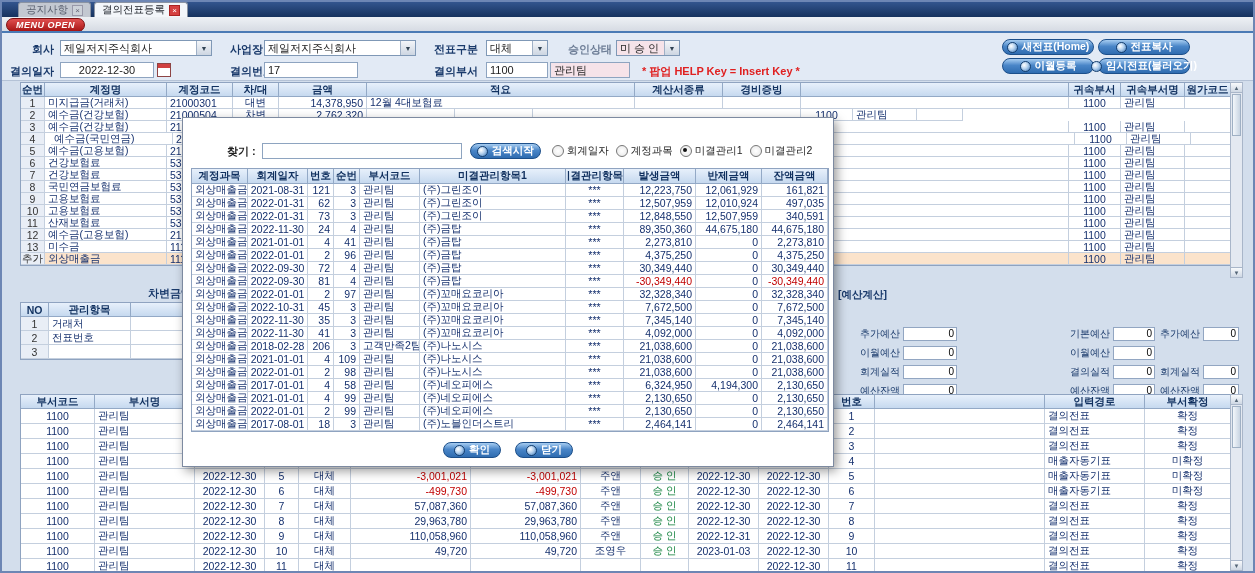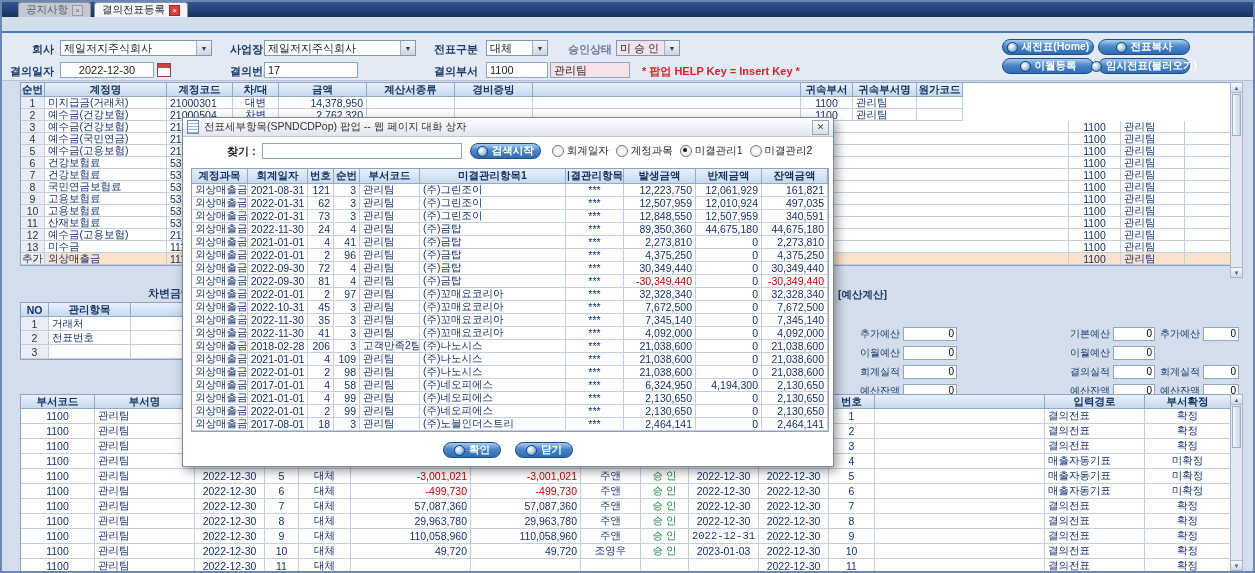--- a/index.html
+++ b/index.html
@@ -72,20 +72,23 @@
   <div class="titlebar">
     <div class="tab inactive">
       <span>공지사항</span>
       <span class="tabx gray">×</span>
     </div>
     <div class="tab active">
       <span>결의전표등록</span>
       <span class="tabx red">×</span>
     </div>
   </div>
+  <div class="menustrip">
+    <span class="badge">MENU OPEN</span>
+  </div>
 
   <div class="formarea">
     <span class="lbl" style="left:30px;top:9px">회사</span>
     <div class="sel" style="left:58px;top:7px;width:152px">
       <span>제일저지주식회사</span>
         <span class="arr">▼</span>
     </div>
     <span class="lbl" style="left:228px;top:9px">사업장</span>
     <div class="sel" style="left:262px;top:7px;width:152px">
       <span>제일저지주식회사</span>
@@ -130,33 +133,35 @@
       </button>
   </div>
 
   <div id="mainGrid" class="grid" style="left:18px;top:80px;width:1210px">
       <div class="gr gh" style="height: 14px;">
         <div class="gc c" style="min-width: 24px; width: 24px;">순번</div>
         <div class="gc" style="min-width: 122px; width: 122px;">계정명</div>
         <div class="gc" style="min-width: 66px; width: 66px;">계정코드</div>
         <div class="gc c" style="min-width: 46px; width: 46px;">차/대</div>
         <div class="gc r" style="min-width: 88px; width: 88px;">금액</div>
+        <div class="gc" style="min-width: 268px; width: 268px;">적요</div>
         <div class="gc" style="min-width: 88px; width: 88px;">계산서종류</div>
         <div class="gc" style="min-width: 78px; width: 78px;">경비증빙</div>
         <div class="gc" style="min-width: 268px; width: 268px;"></div>
         <div class="gc c" style="min-width: 52px; width: 52px;">귀속부서</div>
         <div class="gc" style="min-width: 64px; width: 64px;">귀속부서명</div>
         <div class="gc" style="min-width: 46px; width: 46px;">원가코드</div>
       </div>
       <div class="gr" style="height: 12px;">
         <div class="gc c rowno" style="min-width: 24px; width: 24px;">1</div>
         <div class="gc" style="min-width: 122px; width: 122px;">미지급금(거래처)</div>
         <div class="gc" style="min-width: 66px; width: 66px;">21000301</div>
         <div class="gc c" style="min-width: 46px; width: 46px;">대변</div>
         <div class="gc r" style="min-width: 88px; width: 88px;">14,378,950</div>
+        <div class="gc" style="min-width: 268px; width: 268px;">12월 4대보험료</div>
         <div class="gc" style="min-width: 88px; width: 88px;"></div>
         <div class="gc" style="min-width: 78px; width: 78px;"></div>
         <div class="gc" style="min-width: 268px; width: 268px;"></div>
         <div class="gc c" style="min-width: 52px; width: 52px;">1100</div>
         <div class="gc" style="min-width: 64px; width: 64px;">관리팀</div>
         <div class="gc" style="min-width: 46px; width: 46px;"></div>
       </div>
       <div class="gr" style="height: 12px;">
         <div class="gc c rowno" style="min-width: 24px; width: 24px;">2</div>
         <div class="gc" style="min-width: 122px; width: 122px;">예수금(건강보험)</div>
@@ -179,21 +184,21 @@
         <div class="gc" style="min-width: 268px; width: 268px;"></div>
         <div class="gc" style="min-width: 88px; width: 88px;"></div>
         <div class="gc" style="min-width: 78px; width: 78px;"></div>
         <div class="gc" style="min-width: 268px; width: 268px;"></div>
         <div class="gc c" style="min-width: 52px; width: 52px;">1100</div>
         <div class="gc" style="min-width: 64px; width: 64px;">관리팀</div>
         <div class="gc" style="min-width: 46px; width: 46px;"></div>
       </div>
       <div class="gr" style="height: 12px;">
         <div class="gc c rowno" style="min-width: 24px; width: 24px;">4</div>
-        <div class="gc" style="min-width: 122px; width: 122px;">예수금(국민연금)</div>
+        <div class="gc" style="min-width: 122px; width: 122px; margin-left: 6px;">예수금(국민연금)</div>
         <div class="gc" style="min-width: 66px; width: 66px;">21000</div>
         <div class="gc c" style="min-width: 46px; width: 46px;"></div>
         <div class="gc r" style="min-width: 88px; width: 88px;"></div>
         <div class="gc" style="min-width: 268px; width: 268px;"></div>
         <div class="gc" style="min-width: 88px; width: 88px;"></div>
         <div class="gc" style="min-width: 78px; width: 78px;"></div>
         <div class="gc" style="min-width: 268px; width: 268px;"></div>
         <div class="gc c" style="min-width: 52px; width: 52px;">1100</div>
         <div class="gc" style="min-width: 64px; width: 64px;">관리팀</div>
         <div class="gc" style="min-width: 46px; width: 46px;"></div>
@@ -571,21 +576,21 @@
       <div class="gr" style="height: 15px;">
         <div class="gc c c" style="min-width: 74px; width: 74px;">1100</div>
         <div class="gc" style="min-width: 100px; width: 100px;">관리팀</div>
         <div class="gc c" style="min-width: 70px; width: 70px;">2022-12-30</div>
         <div class="gc c" style="min-width: 34px; width: 34px;">9</div>
         <div class="gc c" style="min-width: 52px; width: 52px;">대체</div>
         <div class="gc r" style="min-width: 120px; width: 120px;">110,058,960</div>
         <div class="gc r" style="min-width: 110px; width: 110px;">110,058,960</div>
         <div class="gc c" style="min-width: 60px; width: 60px;">주앤</div>
         <div class="gc c ok" style="min-width: 48px; width: 48px;">승 인</div>
-        <div class="gc c" style="min-width: 70px; width: 70px; font-family: Liberation Mono, monospace;">2022-12-31</div>
+        <div class="gc c" style="min-width: 70px; width: 70px;">2022-12-31</div>
         <div class="gc c" style="min-width: 70px; width: 70px;">2022-12-30</div>
         <div class="gc c" style="min-width: 46px; width: 46px;">9</div>
         <div class="gc" style="min-width: 170px; width: 170px;"></div>
         <div class="gc" style="min-width: 100px; width: 100px;">결의전표</div>
         <div class="gc c" style="min-width: 86px; width: 86px;">확정</div>
       </div>
       <div class="gr" style="height: 15px;">
         <div class="gc c c" style="min-width: 74px; width: 74px;">1100</div>
         <div class="gc" style="min-width: 100px; width: 100px;">관리팀</div>
         <div class="gc c" style="min-width: 70px; width: 70px;">2022-12-30</div>
@@ -620,25 +625,20 @@
         <div class="gc c" style="min-width: 86px; width: 86px;">확정</div>
       </div>
     </div>
   <div class="vscroll" style="left:1228px;top:392px;height:177px">
     <span class="sa">▲</span>
     <div class="sthumb"></div>
     <span class="sa bot">▼</span>
   </div>
 
   <div class="popup">
-    <div class="ptitle">
-      <span class="doc"></span>
-      <span class="pt">전표세부항목(SPNDCDPop) 팝업 -- 웹 페이지 대화 상자</span>
-      <span class="xbtn">✕</span>
-    </div>
     <div class="psearch">
       <span class="slab">찾기 :</span>
       <input value="" style="">
       <button class="pill rel" style="margin-left:8px">
           <span class="ico"></span>
           <span>검색시작</span>
         </button>
       <div id="radioGroup" class="radios">
           <span class="radioItem">
             <span class="rad"></span>

